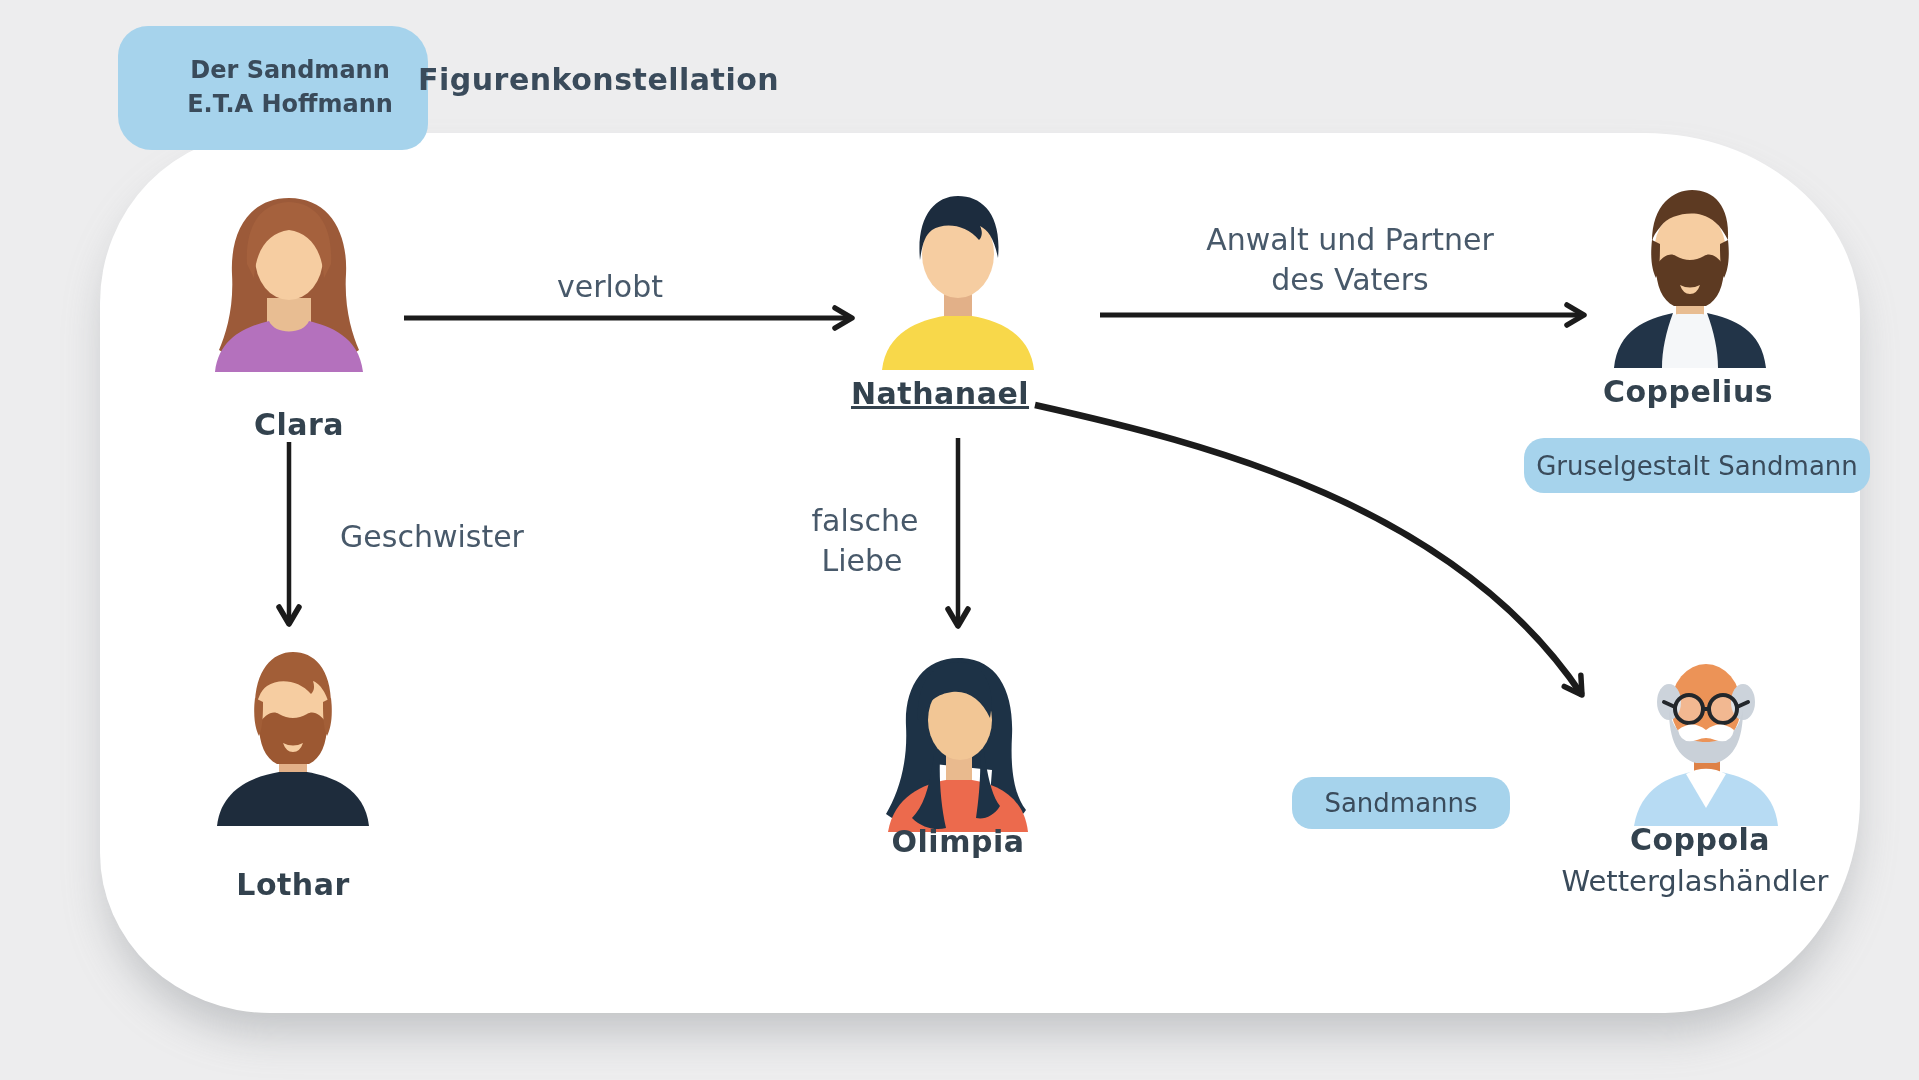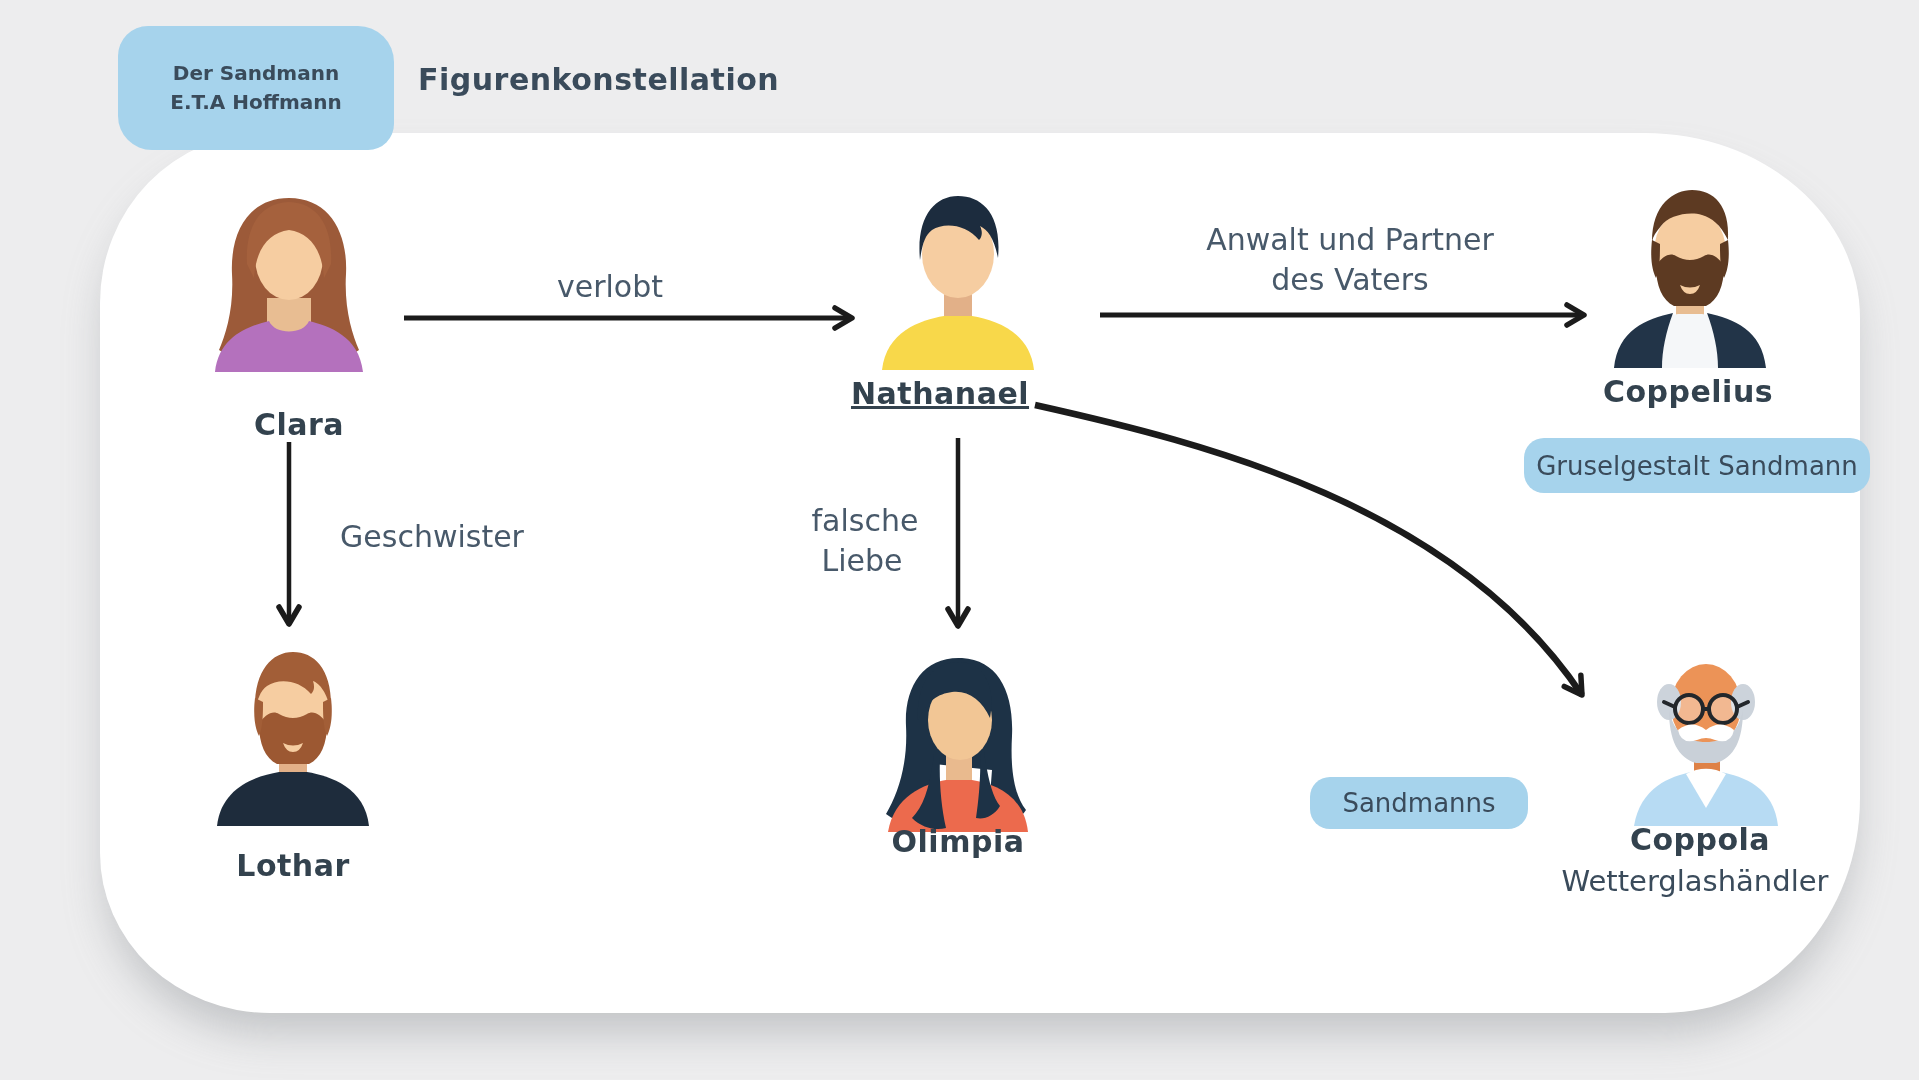--- a/index.html
+++ b/index.html
@@ -17,22 +17,23 @@
     border-radius:165px 215px 195px 170px / 170px 185px 215px 160px;
     box-shadow:0 26px 42px -6px rgba(130,135,140,0.40);
   }
 
   
   .title-card{
     position:absolute;left:118px;top:26px;width:276px;height:124px;
     background:var(--badge,#a6d3ec);
     border-radius:30px 36px 26px 34px;
     display:flex;flex-direction:column;align-items:center;justify-content:center;
-    gap:6px;color:var(--text,#3a4b5b);font-weight:600;font-size:20px;line-height:1.15;
+    gap:6px;color:var(--text,#3a4b5b);font-weight:600;font-size:24px;line-height:1.15;
     white-space:nowrap;
+    padding-left:34px;
   }
   .heading{
     position:absolute;left:418px;top:62px;
     font-size:30px;font-weight:bold;color:var(--text,#3a4b5b);
     letter-spacing:.5px;white-space:nowrap;
   }
 
   
   .avatar{position:absolute;width:180px;height:186px;}
   .avatar svg{width:100%;height:100%;display:block;}
@@ -57,21 +58,21 @@
     position:absolute;background:var(--badge,#a6d3ec);
     display:flex;align-items:center;justify-content:center;
     font-size:26px;color:var(--text,#3a4b5b);white-space:nowrap;
   }
   .badge.pill{border-radius:20px;}
   .badge-stack{position:absolute;}
   .badge-stack .line1{
     position:absolute;left:0;top:0;width:338px;height:56px;border-radius:24px;
   }
   .badge-stack .line2{
-    position:absolute;left:76px;top:50px;width:218px;height:52px;border-radius:20px;
+    position:absolute;left:58px;top:50px;width:218px;height:52px;border-radius:20px;
   }
 
   svg.arrows{position:absolute;left:0;top:0;width:1919px;height:1080px;pointer-events:none;}
 </style>
 </head>
 <body>
 
 <div class="stage">
 
   <div class="panel"></div>
@@ -136,21 +137,21 @@
     <svg viewBox="0 0 180 186">
       <path d="M76 98 h28 v36 a14 14 0 0 1 -28 0 Z" fill="#e2b088"></path>
       <ellipse cx="90" cy="70" rx="36" ry="44" fill="#f6cda1"></ellipse>
       <path d="M56 84 C56 104 62 118 74 124 L106 124 C118 118 124 104 124 84 C118 74 110 70 104 74 Q90 82 76 74 C70 70 62 74 56 84 Z" fill="#9c5832"></path>
       <path d="M80 103 Q90 108 100 103 Q97 112 90 112 Q83 112 80 103 Z" fill="#f6cda1"></path>
       <path d="M52 74 C50 32 68 12 90 12 C112 12 130 30 128 72 C124 52 117 44 110 41 C112 47 111 51 108 54 C96 40 76 38 64 46 C57 51 54 60 52 74 Z" fill="#a25e37"></path>
       <path d="M52 58 C50 76 52 88 56 96 C60 88 60 72 60 62 Z M128 58 C130 76 128 88 124 96 C120 88 120 72 120 62 Z" fill="#a25e37"></path>
       <path d="M14 186 C18 148 52 136 76 132 L104 132 C128 136 162 148 166 186 Z" fill="#1e2c3c"></path>
     </svg>
   </div>
-  <div class="name" style="left:293px;top:848px;">Lothar</div>
+  <div class="name" style="left:293px;top:867px;">Lothar</div>
 
   <div class="avatar" style="left:868px;top:646px;">
     <svg viewBox="0 0 180 186">
       <path d="M94 12 C56 10 36 40 38 80 C40 118 30 148 18 168 C34 180 54 184 66 182 L66 118 L124 124 L120 176 C136 182 150 176 158 164 C147 150 142 126 144 90 C146 46 130 14 94 12 Z" fill="#1d3246"></path>
       <path d="M78 100 h26 v34 a13 13 0 0 1 -26 0 Z" fill="#e9ba8e"></path>
       <ellipse cx="92" cy="74" rx="32" ry="40" fill="#f2c695"></ellipse>
       <path d="M92 16 C62 16 48 40 50 74 C60 54 70 48 84 46 C100 44 114 54 122 72 C128 42 116 16 92 16 Z" fill="#1d3246"></path>
       <path d="M20 186 C26 150 56 138 78 134 L104 134 C128 138 156 150 160 186 Z" fill="#ec6a4d"></path>
       <path d="M66 108 C62 140 56 160 44 172 C54 182 68 185 78 182 C73 160 71 134 72 112 Z" fill="#1d3246"></path>
       <path d="M116 106 C120 132 124 150 132 160 C126 170 116 174 108 172 C111 152 113 128 112 108 Z" fill="#1d3246"></path>

